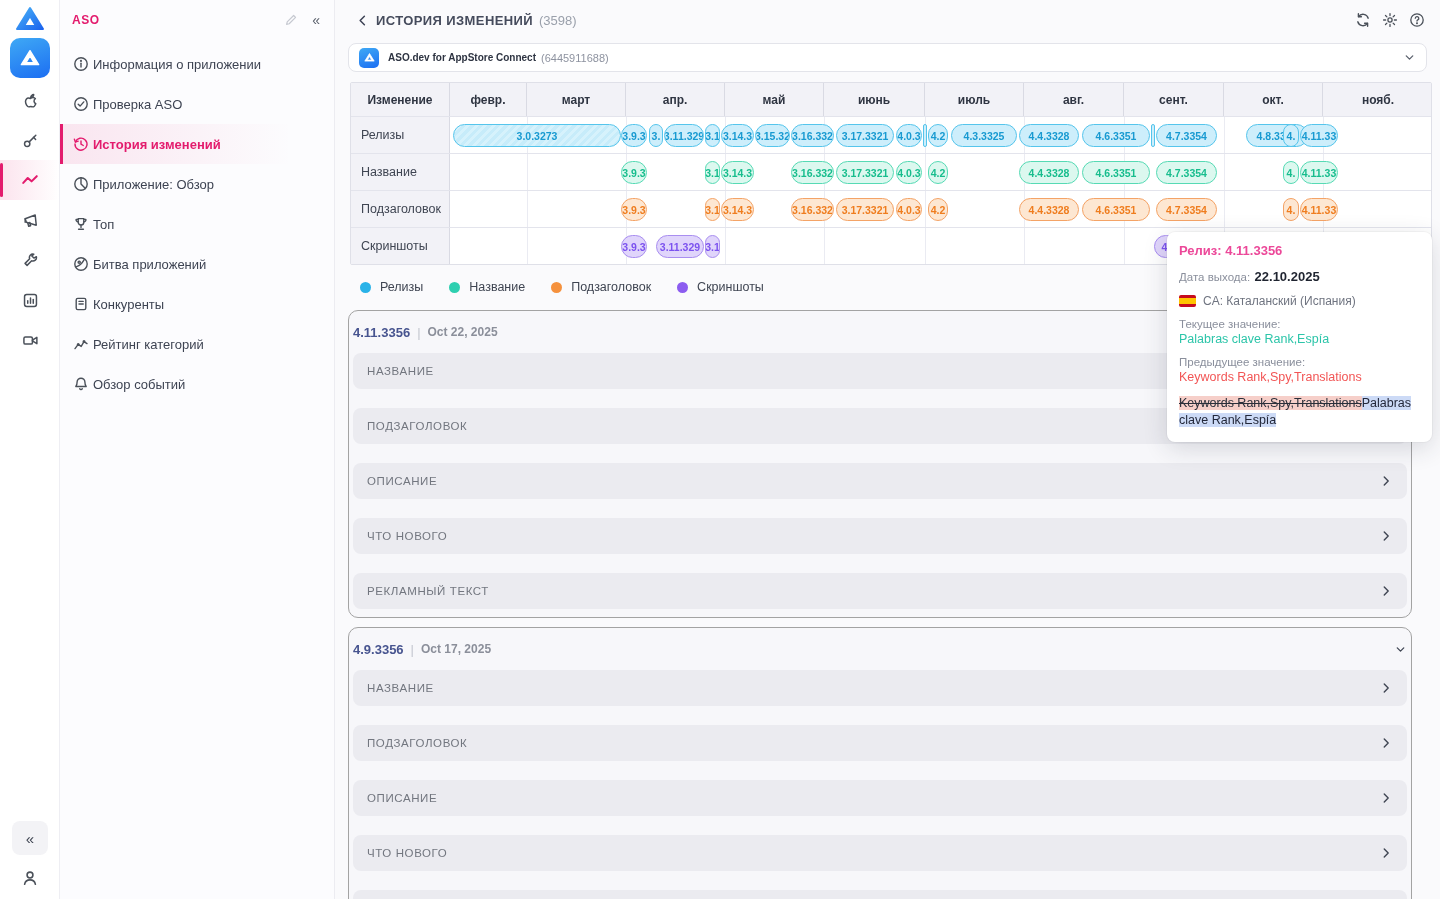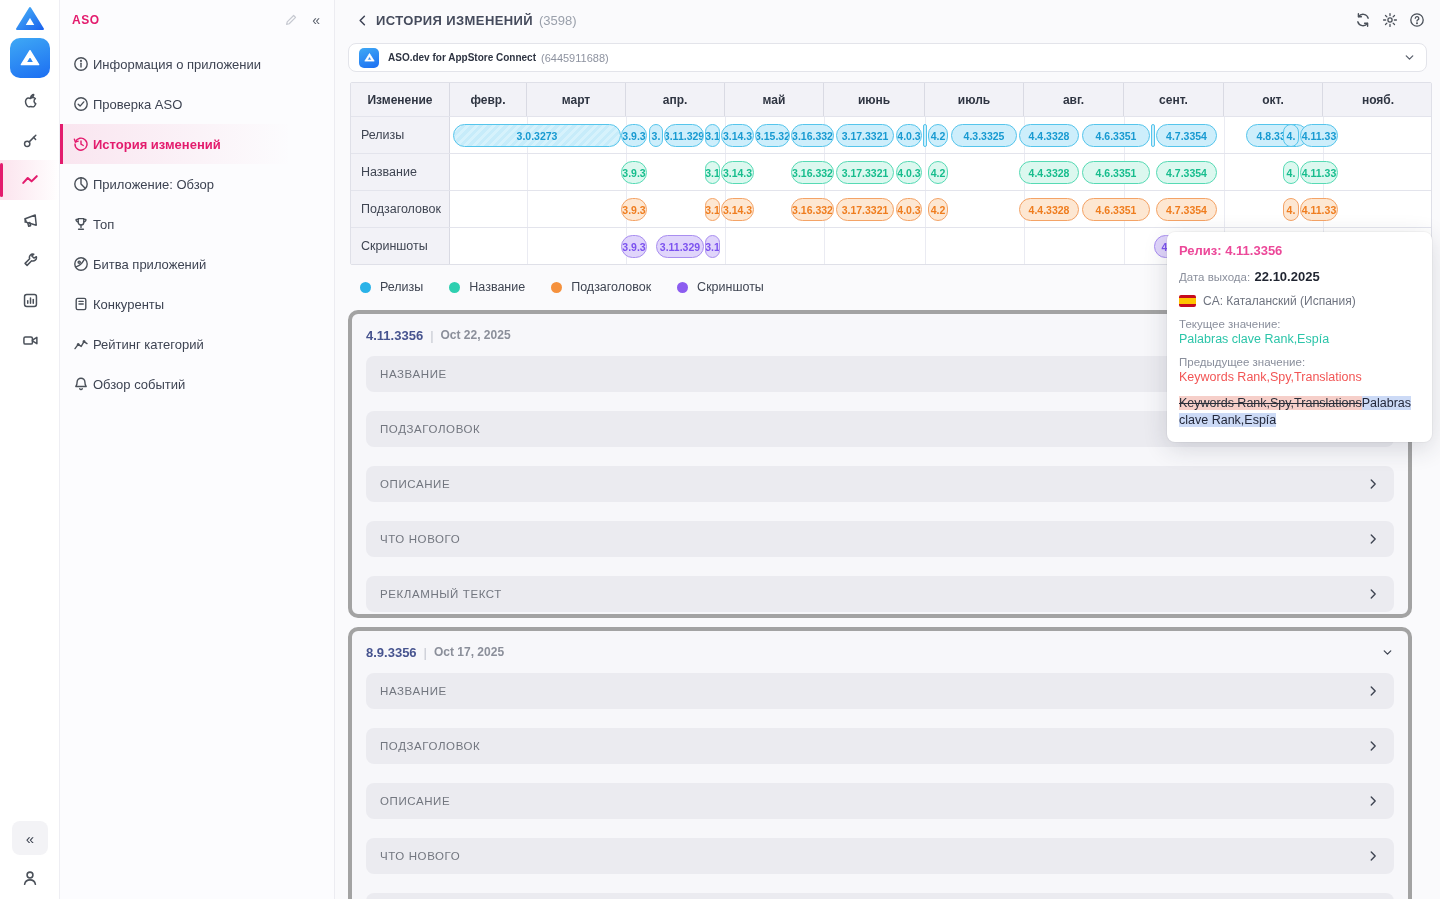--- a/index.html
+++ b/index.html
@@ -70,21 +70,21 @@
   .pill.green  { background:#dcf8ef; border-color:#56dab4; color:#17bd8d; }
   .pill.orange { background:#fde7d2; border-color:#f4a366; color:#ef7d1f; }
   .pill.purple { background:#e0d5fb; border-color:#a98ef0; color:#7c52ef; }
 
   .legend { position:absolute; left:25px; top:280px; display:flex; align-items:center; gap:26px; }
   .leg-item { display:flex; align-items:center; gap:9px; }
   .leg-dot { width:11px; height:11px; border-radius:50%; }
   .leg-label { font-size:12.5px; color:#3f4552; }
 
   
-  .card { position:absolute; left:13px; width:1064px; background:#f7f7fa; border:4px solid #a3a3a3; border-radius:10px; padding:0 14px; }
+  .card { position:absolute; left:13px; width:1064px; background:#f7f7fa; border:1px solid #a3a3a3; border-radius:10px; padding:0 4px; }
   .card-head { display:flex; align-items:center; height:42px; }
   .card-version { font-size:13px; font-weight:bold; color:#47548f; cursor:pointer; }
   .card-sep { color:#c3c6cf; margin:0 7px; font-size:13px; }
   .card-date { font-size:12px; font-weight:bold; color:#8b8f9a; }
   .card-head .spacer { flex:1; }
   .card-chevron { color:#3f4552; display:flex; cursor:pointer; }
   .section-row { height:36px; background:#ebebf0; border-radius:8px; margin-bottom:19px; display:flex; align-items:center;
                  padding:0 14px; cursor:pointer; }
   .section-label { font-size:11.5px; color:#72767f; letter-spacing:.6px; }
   .section-row .spacer { flex:1; }
@@ -542,21 +542,21 @@
           <span class="spacer"></span>
           <span class="section-chevron">
             <svg width="14" height="14" viewBox="0 0 16 16" fill="none" stroke="currentColor" stroke-width="1.6" stroke-linecap="round" stroke-linejoin="round">
               <polyline points="6,3.5 10.5,8 6,12.5"></polyline>
             </svg>
           </span>
         </div>
       </section>
       <section class="card" style="top:627px;height:330px">
     <div class="card-head">
-      <span class="card-version">8.9.3356</span>
+      <span class="card-version">4.9.3356</span>
       <span class="card-sep">|</span>
       <span class="card-date">Oct 17, 2025</span>
       <span class="spacer"></span>
       <span class="card-chevron">
             <svg width="13" height="13" viewBox="0 0 16 16" fill="none" stroke="currentColor" stroke-width="1.6" stroke-linecap="round" stroke-linejoin="round">
               <polyline points="4,6 8,10 12,6"></polyline>
             </svg>
           </span>
     </div>
         <div class="section-row">

